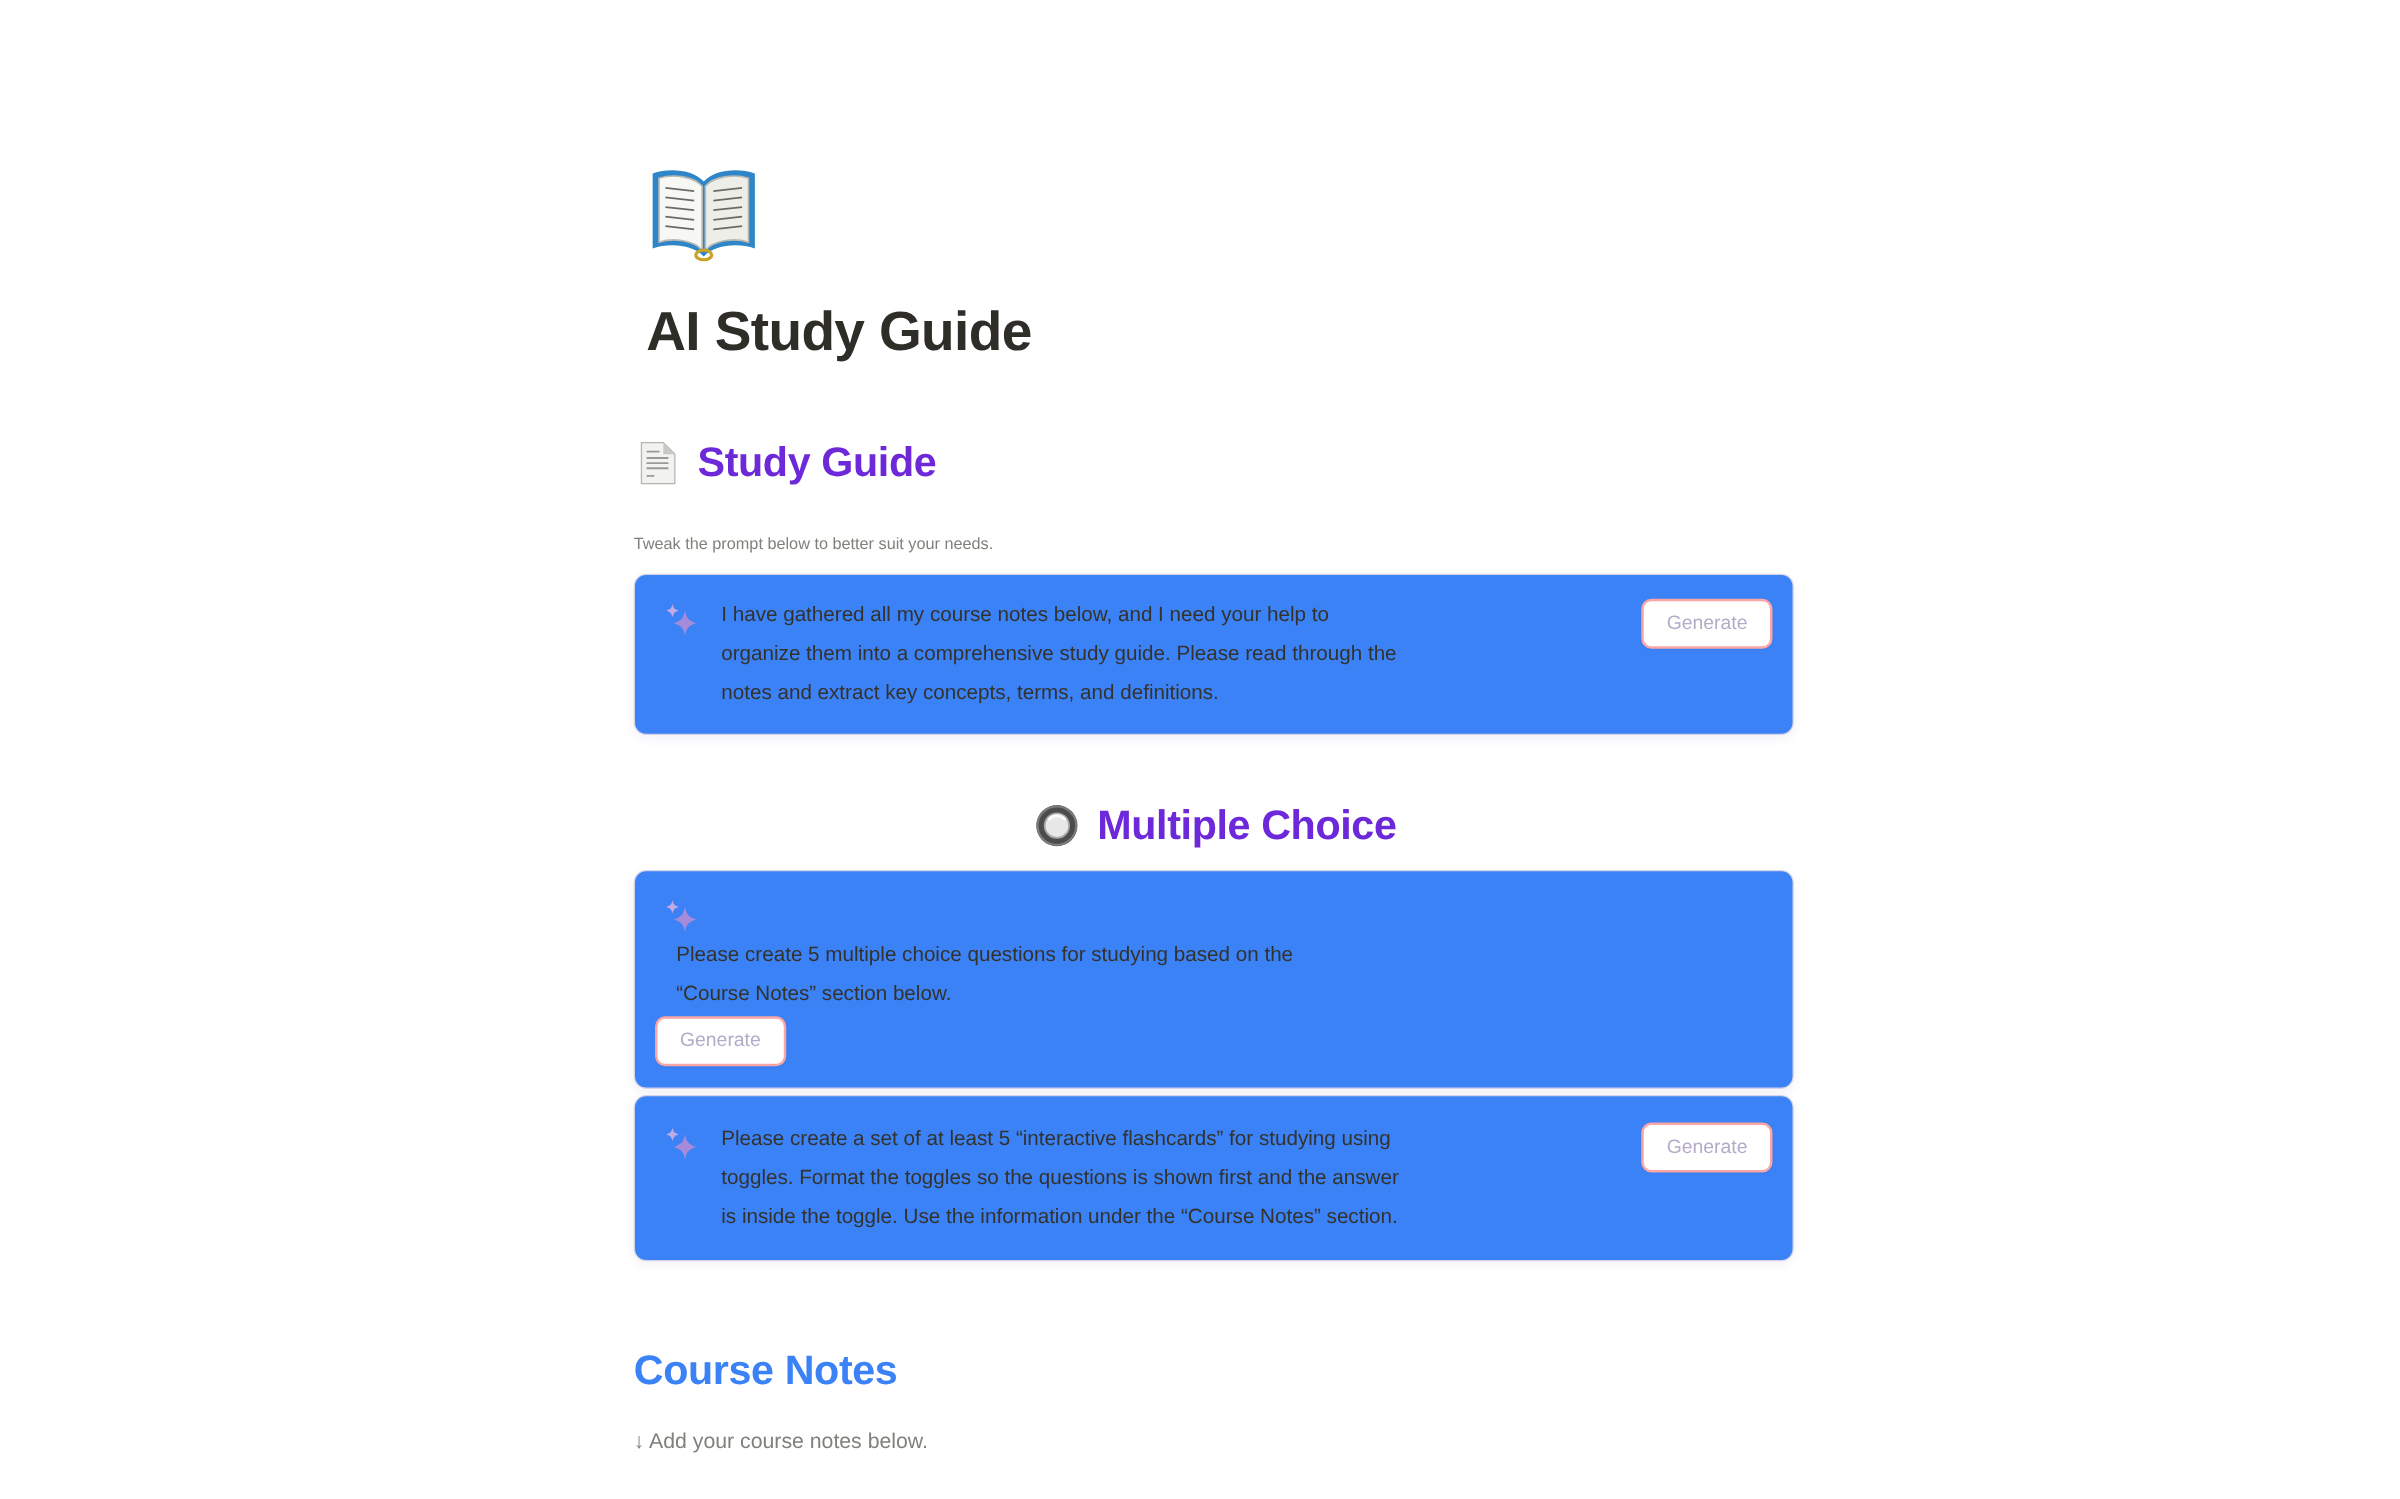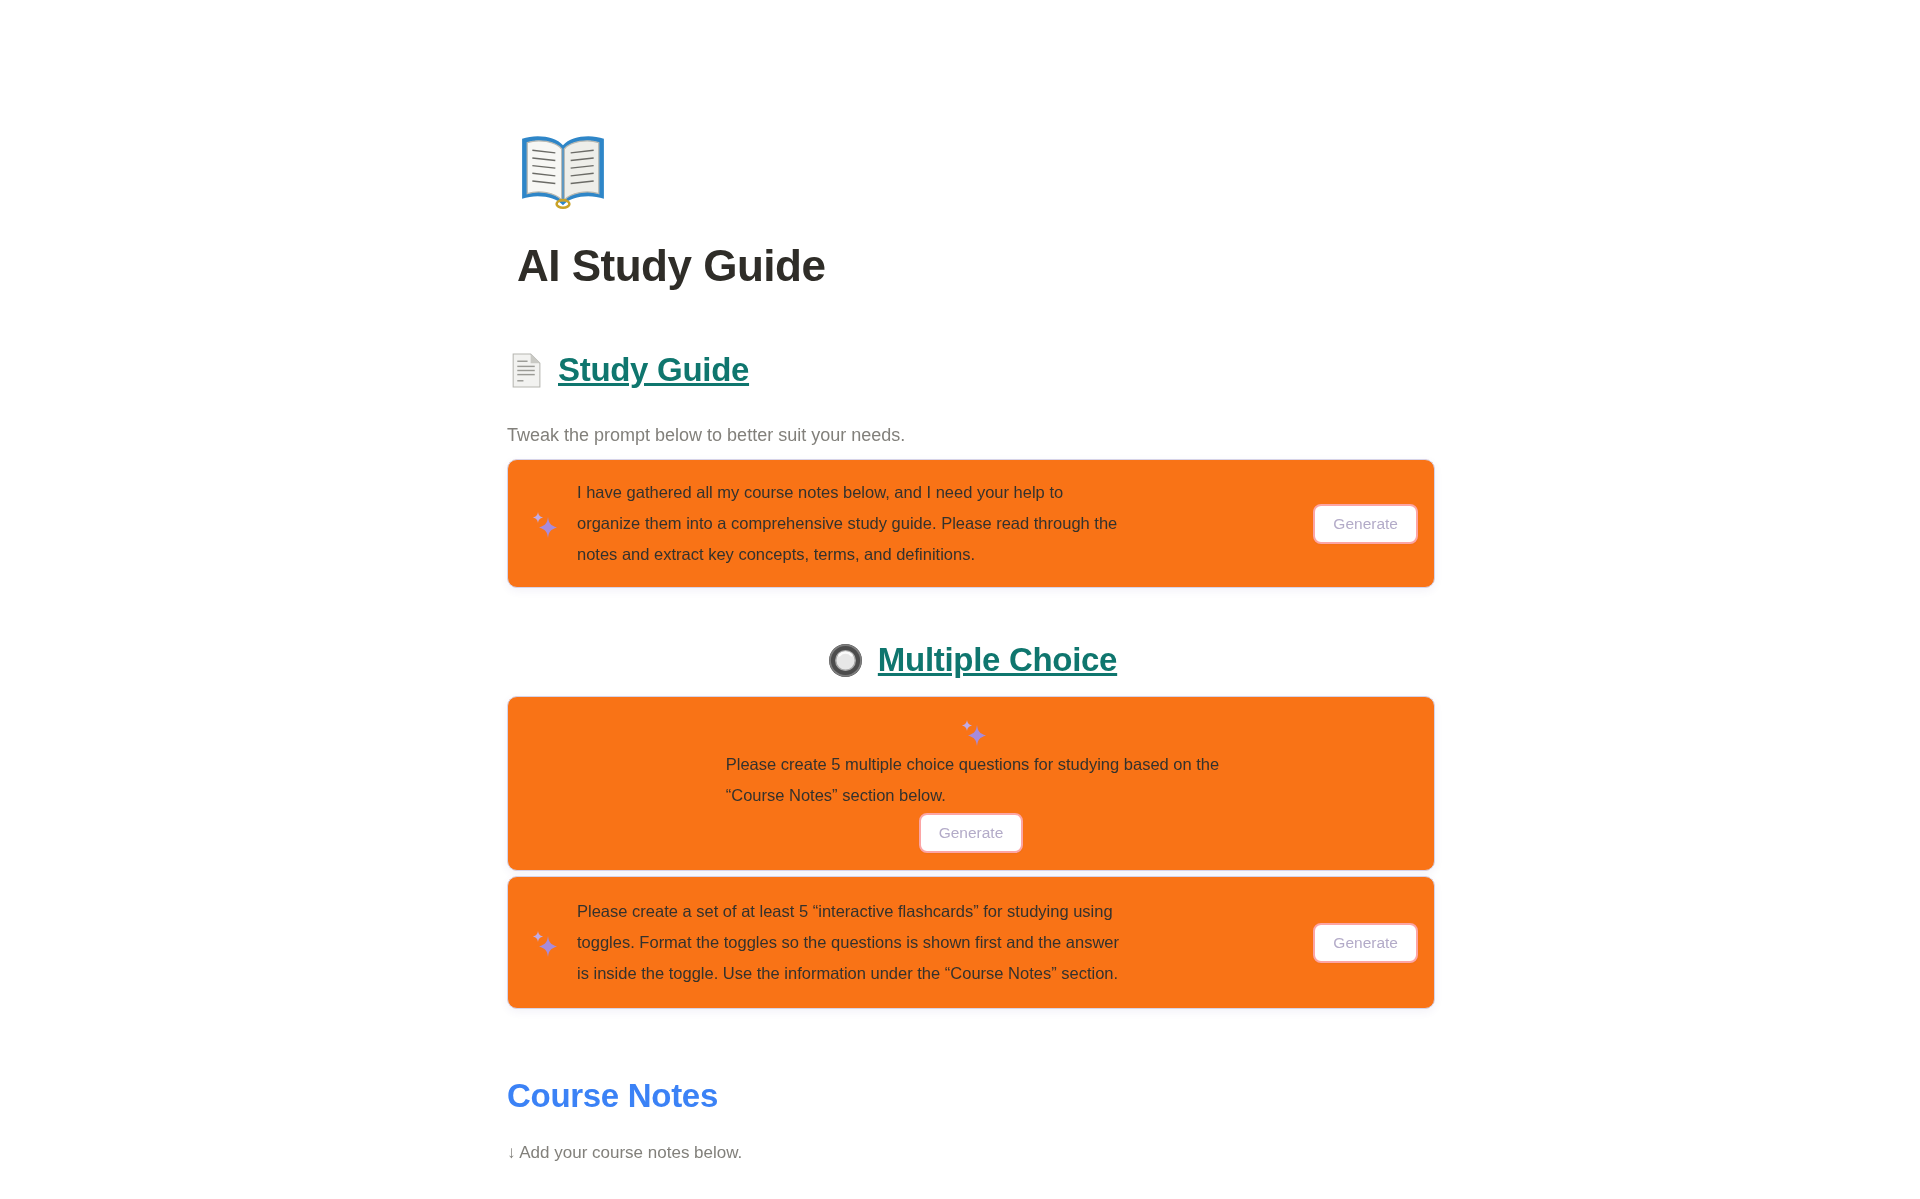--- a/index.html
+++ b/index.html
@@ -26,49 +26,48 @@
     color: #2f2d28;
     line-height: 1.2;
   }
 
   .section-heading {
     display: flex;
     align-items: center;
     gap: 14px;
     font-size: 33px;
     font-weight: 700;
-    color: #0f766e;
+    color: #6d28d9;
     letter-spacing: -0.3px;
     line-height: 1.3;
-    text-decoration: underline;
   }
   .section-heading .h-icon { width: 37px; height: 37px; flex: 0 0 auto; }
   .section-heading .h-icon svg { width: 37px; height: 37px; display: block; }
 
   .sh-1 { margin-top: 56px; }
   .sh-2 { margin-top: 51px; justify-content: center; }
   .sh-3 { margin-top: 53px; }
 
   .caption {
     margin-top: 30px;
-    font-size: 18px;
+    font-size: 13px;
     color: #82807b;
     line-height: 26px;
   }
 
   .prompt-box {
     margin-top: 11px;
     width: 928px;
-    background: #f97316;
+    background: #3b82f6;
     border: 1px solid #d6d3e8;
     border-radius: 10px;
     box-shadow: 0 3px 8px rgba(90, 70, 160, 0.07);
     padding: 17px 16px;
     display: flex;
-    align-items: center;
+    align-items: flex-start;
   }
   .pb-2 { margin-top: 14px; flex-direction: column; }
   .pb-3 { margin-top: 5px; padding-top: 19px; padding-bottom: 19px; }
 
   .sparkle { width: 30px; height: 30px; flex: 0 0 auto; margin-top: 5px; margin-left: 6px; }
   .sparkle svg { width: 30px; height: 30px; display: block; }
 
   .prompt-text {
     flex: 1 1 auto;
     margin-left: 17px;

